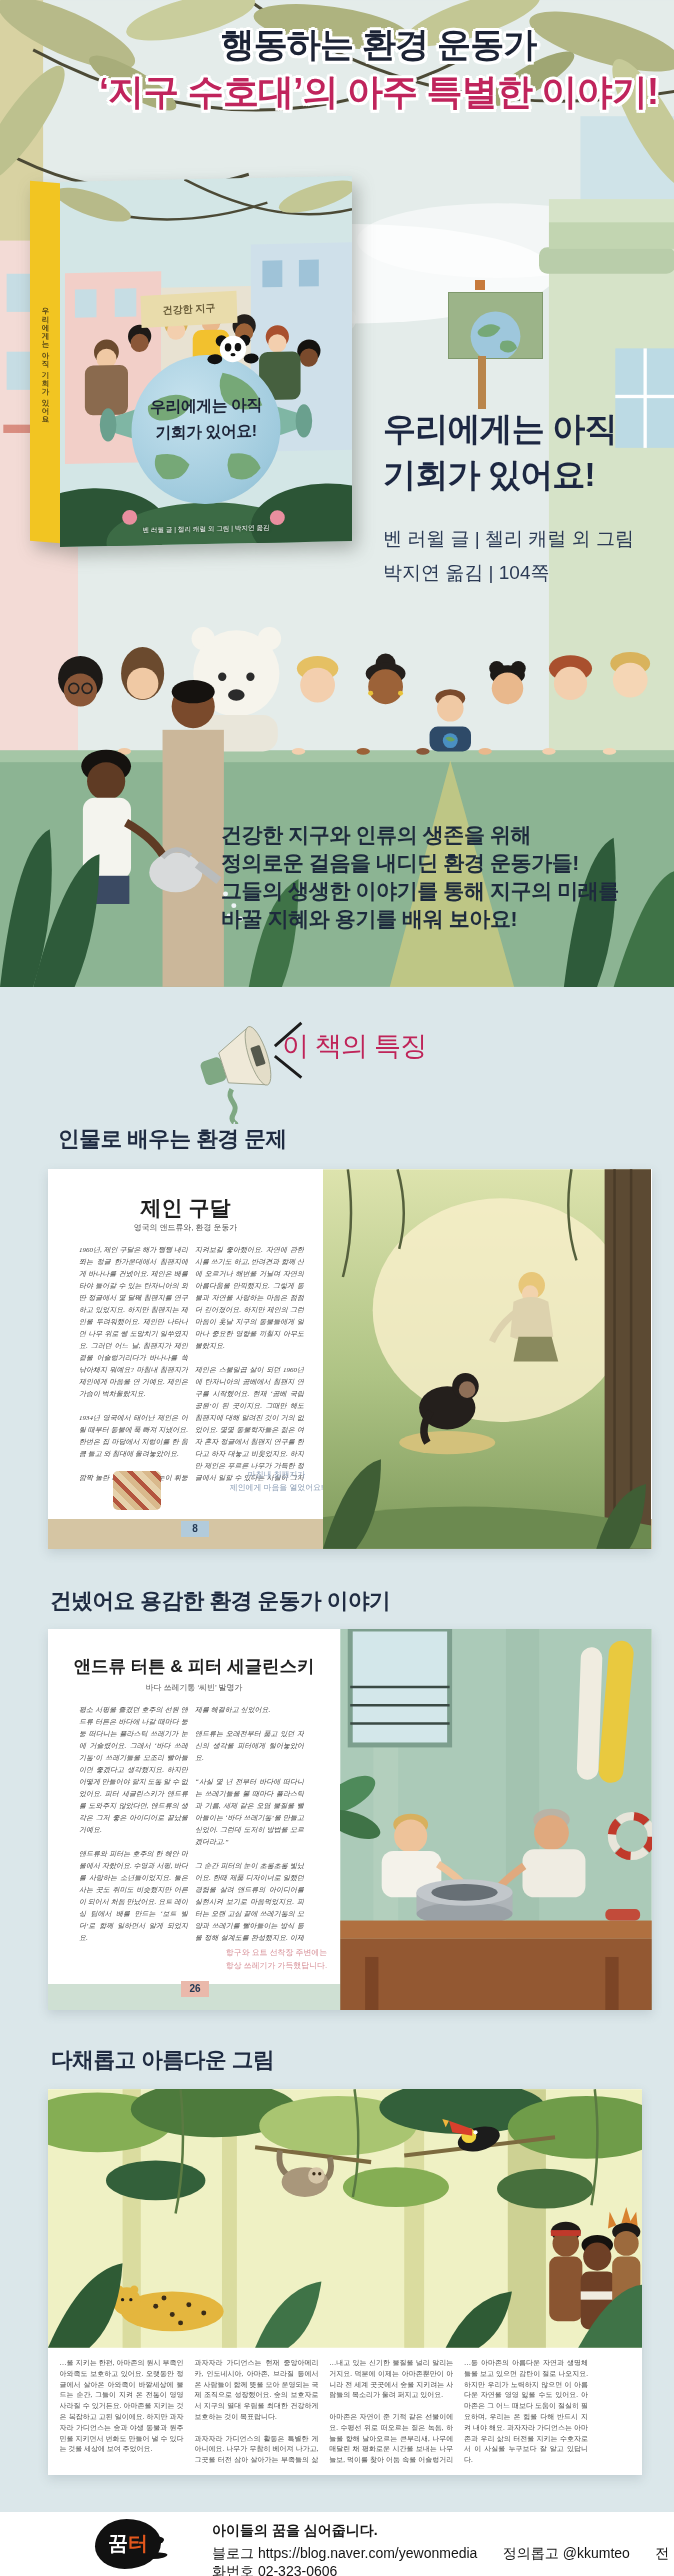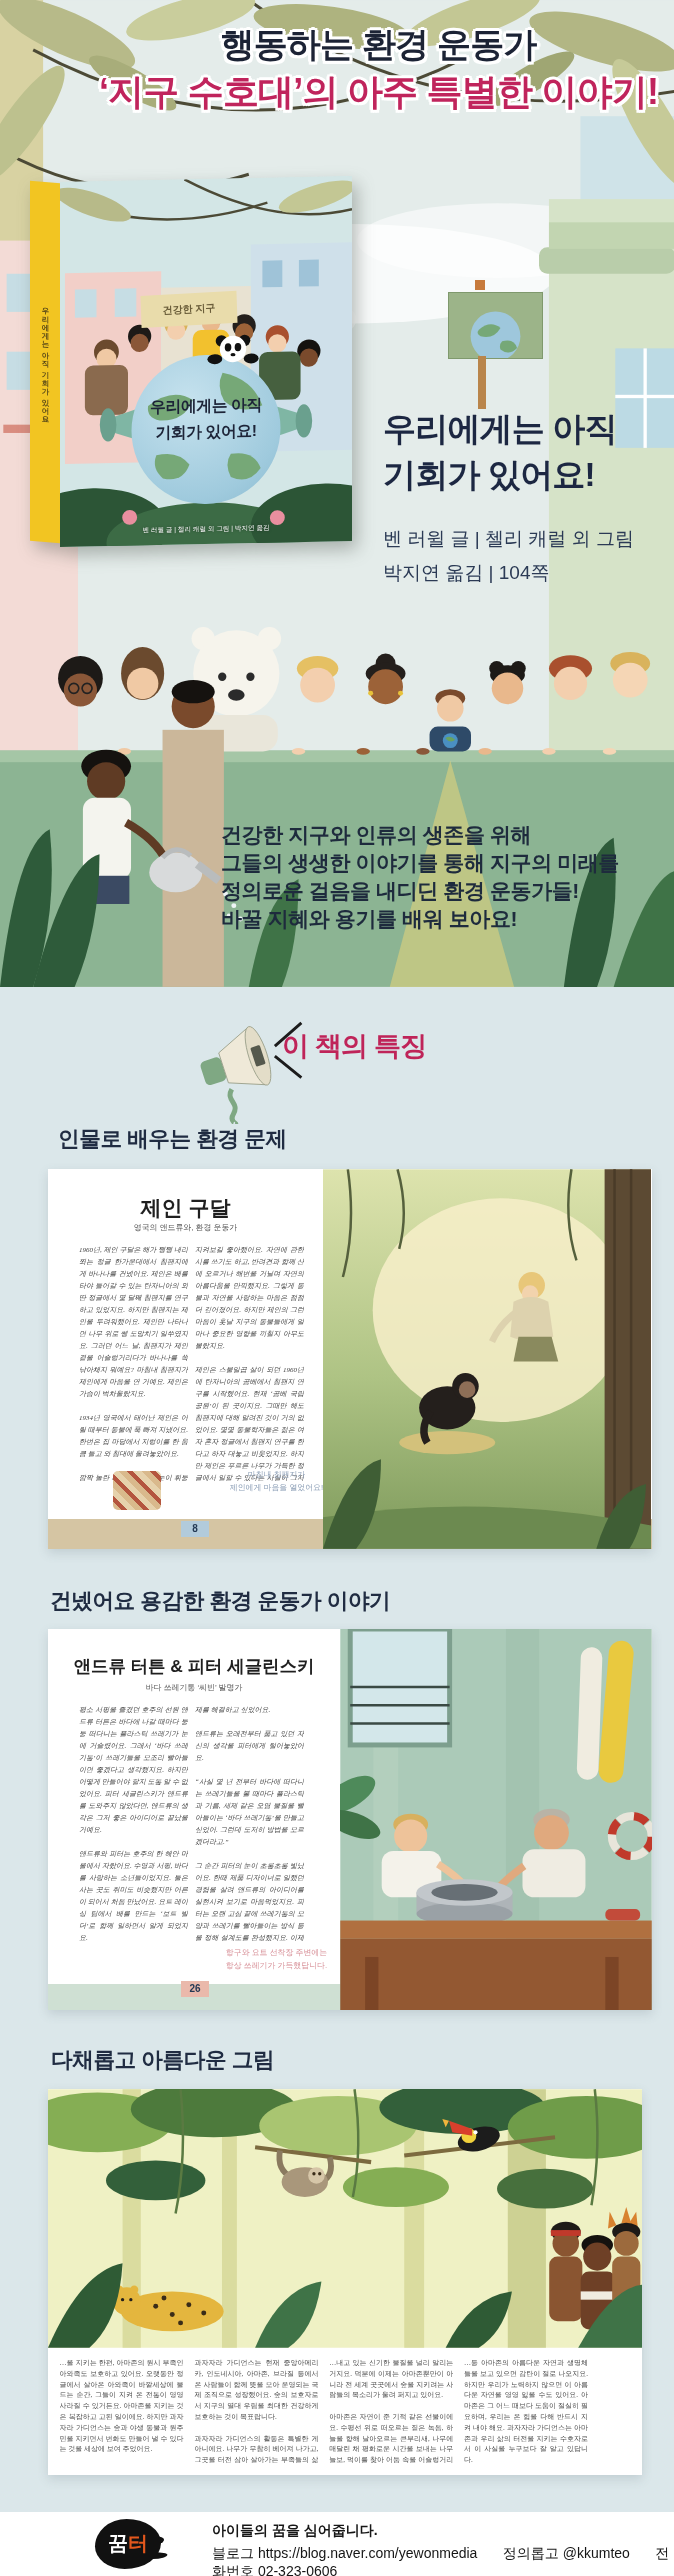--- a/index.html
+++ b/index.html
@@ -31,21 +31,21 @@
   .cov-t1{margin-top:41px;} .cov-t2{margin-top:5px;}
   .panda{position:absolute;left:50%;top:-21.6px;transform:translateX(-50%);}
   .cover-credit{position:absolute;left:0;bottom:10px;width:100%;text-align:center;font-size:6.6px;color:#fff;
                 text-shadow:0 0 2.5px rgba(0,0,0,.6);}
   .placard{position:absolute;left:448px;top:280px;}
   .placard-cube{position:absolute;left:27px;top:0;width:10px;height:10px;background:#c77a3c;}
   .placard-board{position:absolute;left:0;top:11.6px;width:93px;height:65px;background:#9cb489;border:1.7px solid #7f996d;}
   .placard-stick{position:absolute;left:30px;top:76px;width:7.5px;height:53px;background:#b9854b;}
   
   .megaphone{position:absolute;left:192px;top:1008px;}
-  .feat-heading{position:absolute;left:282px;top:1028px;font-size:27px;font-weight:700;color:#bf2459;letter-spacing:-0.8px;}
+  .feat-heading{position:absolute;left:282px;top:1028px;font-size:27px;font-weight:400;color:#bf2459;letter-spacing:-0.8px;}
   .sec-label{position:absolute;font-size:21.6px;font-weight:700;color:#202c42;letter-spacing:-0.4px;}
   .l1{left:58px;top:1124px;} .l2{left:50px;top:1586px;} .l3{left:51px;top:2045px;}
   
   .spread{position:absolute;background:#fff;box-shadow:0 4.1px 10px rgba(80,95,105,.18);}
   .spread1{left:48px;top:1169px;width:604px;height:380px;}
   .spread2{left:48px;top:1629px;width:604px;height:381px;}
   .spread3{left:48px;top:2089px;width:594px;height:386px;}
   .page-left{position:absolute;left:0;top:0;height:100%;}
   .spread1 .page-left{width:275px;border-radius:8px;} .spread2 .page-left{width:292px;}
   .sp-title{position:absolute;left:0;top:25px;width:100%;text-align:center;font-weight:800;color:#1f1f1f;}
@@ -303,22 +303,22 @@
     <div class="big-title">
       <div>우리에게는 아직</div>
       <div>기회가 있어요!</div>
     </div>
     <div class="credits">
       <div>벤 러윌 글 | 첼리 캐럴 외 그림</div>
       <div>박지연 옮김 | 104쪽</div>
     </div>
     <div class="blurb">
       <div>건강한 지구와 인류의 생존을 위해</div>
+      <div>정의로운 걸음을 내디딘 환경 운동가들!</div>
       <div>그들의 생생한 이야기를 통해 지구의 미래를</div>
-      <div>정의로운 걸음을 내디딘 환경 운동가들!</div>
       <div>바꿀 지혜와 용기를 배워 보아요!</div>
     </div>
   </section>
 
   <div class="megaphone">
     <svg width="116" height="116" viewBox="0 0 140 140">
       <g transform="rotate(-18 60 62)">
         <rect x="10" y="50" width="26" height="30" rx="6" fill="#7fa883"></rect>
         <path d="M36,46 L78,28 L78,100 L36,84 z" fill="#efe9d8" stroke="#9aa08a"></path>
         <ellipse cx="80" cy="64" rx="11" ry="37" fill="#e3ddc8" stroke="#9aa08a"></ellipse>

